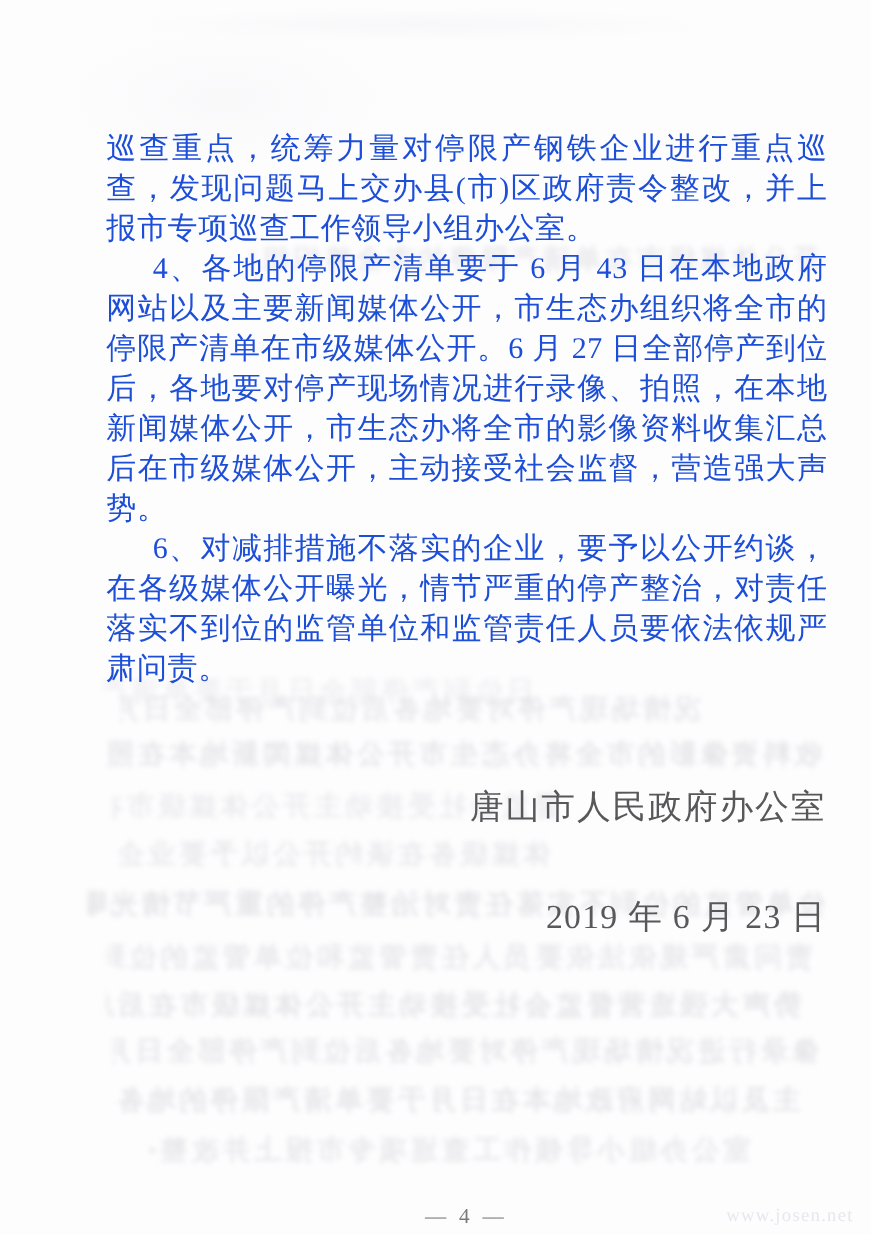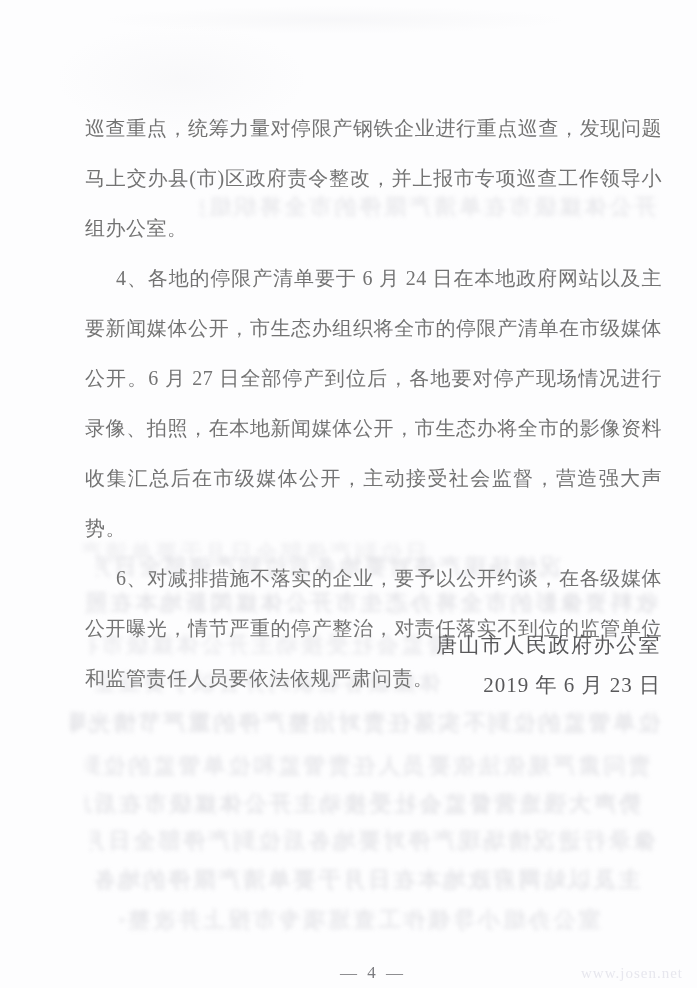--- a/index.html
+++ b/index.html
@@ -42,45 +42,46 @@
     color: #d8d8dd;
     transform: scaleX(-1);
     filter: blur(2px);
   }
   .content {
     position: absolute;
     left: 85px;
     top: 103px;
     width: 577px;
     z-index: 2;
-    color: #737373;
-    font-size: 20px;
-    line-height: 50px;
+    color: #1d4ed8;
+    font-size: 24px;
+    line-height: 32px;
     letter-spacing: 0.5px;
     text-align: justify;
   }
   .content p {
     margin: 0;
   }
   .content p.indent {
     text-indent: 1.55em;
   }
   .signature-block {
     position: absolute;
     right: 36px;
     top: 625px;
     z-index: 2;
     text-align: right;
     color: #58585a;
-    font-size: 21px;
+    font-size: 27px;
     line-height: 40px;
     letter-spacing: 1.5px;
   }
   .signature-date {
     letter-spacing: 1px;
+    margin-top: 48px;
   }
   .page-number {
     position: absolute;
     left: 340px;
     top: 963px;
     z-index: 2;
     color: #7b7b7f;
     font-size: 17px;
     letter-spacing: 3px;
     white-space: nowrap;
@@ -111,21 +112,21 @@
       <div class="bleed-line" style="top: 708px; left: 70px; width: 590px; opacity: 0.62;">位单管监的位到不实落任责对治整产停的重严节情光曝开公排减对</div>
       <div class="bleed-line" style="top: 751px; left: 85px; width: 565px; opacity: 0.55;">责问肃严规依法依要员人任责管监和位单管监的位到不实落任责</div>
       <div class="bleed-line" style="top: 789px; left: 85px; width: 556px; opacity: 0.62;">势声大强造营督监会社受接动主开公体媒级市在后总汇集收料资</div>
       <div class="bleed-line" style="top: 826px; left: 90px; width: 565px; opacity: 0.58;">像录行进况情场现产停对要地各后位到产停部全日月开公体媒闻</div>
       <div class="bleed-line" style="top: 865px; left: 95px; width: 545px; opacity: 0.62;">主及以站网府政地本在日月于要单清产限停的地各室公办组小导</div>
       <div class="bleed-line" style="top: 905px; left: 120px; width: 480px; opacity: 0.55;">室公办组小导领作工查巡项专市报上并改整令责府政区市县办交</div>
     </div>
 
   <div class="content">
     <p>巡查重点，统筹力量对停限产钢铁企业进行重点巡查，发现问题马上交办县(市)区政府责令整改，并上报市专项巡查工作领导小组办公室。</p>
-    <p class="indent">4、各地的停限产清单要于 6 月 24 日在本地政府网站以及主要新闻媒体公开，市生态办组织将全市的停限产清单在市级媒体公开。6 月 27 日全部停产到位后，各地要对停产现场情况进行录像、拍照，在本地新闻媒体公开，市生态办将全市的影像资料收集汇总后在市级媒体公开，主动接受社会监督，营造强大声势。</p>
+    <p class="indent">4、各地的停限产清单要于 6 月 43 日在本地政府网站以及主要新闻媒体公开，市生态办组织将全市的停限产清单在市级媒体公开。6 月 27 日全部停产到位后，各地要对停产现场情况进行录像、拍照，在本地新闻媒体公开，市生态办将全市的影像资料收集汇总后在市级媒体公开，主动接受社会监督，营造强大声势。</p>
     <p class="indent">6、对减排措施不落实的企业，要予以公开约谈，在各级媒体公开曝光，情节严重的停产整治，对责任落实不到位的监管单位和监管责任人员要依法依规严肃问责。</p>
   </div>
 
   <div class="signature-block">
     <div class="signature-issuer">唐山市人民政府办公室</div>
     <div class="signature-date">2019 年 6 月 23 日</div>
   </div>
 
   <div class="page-number">— 4 —</div>
 

